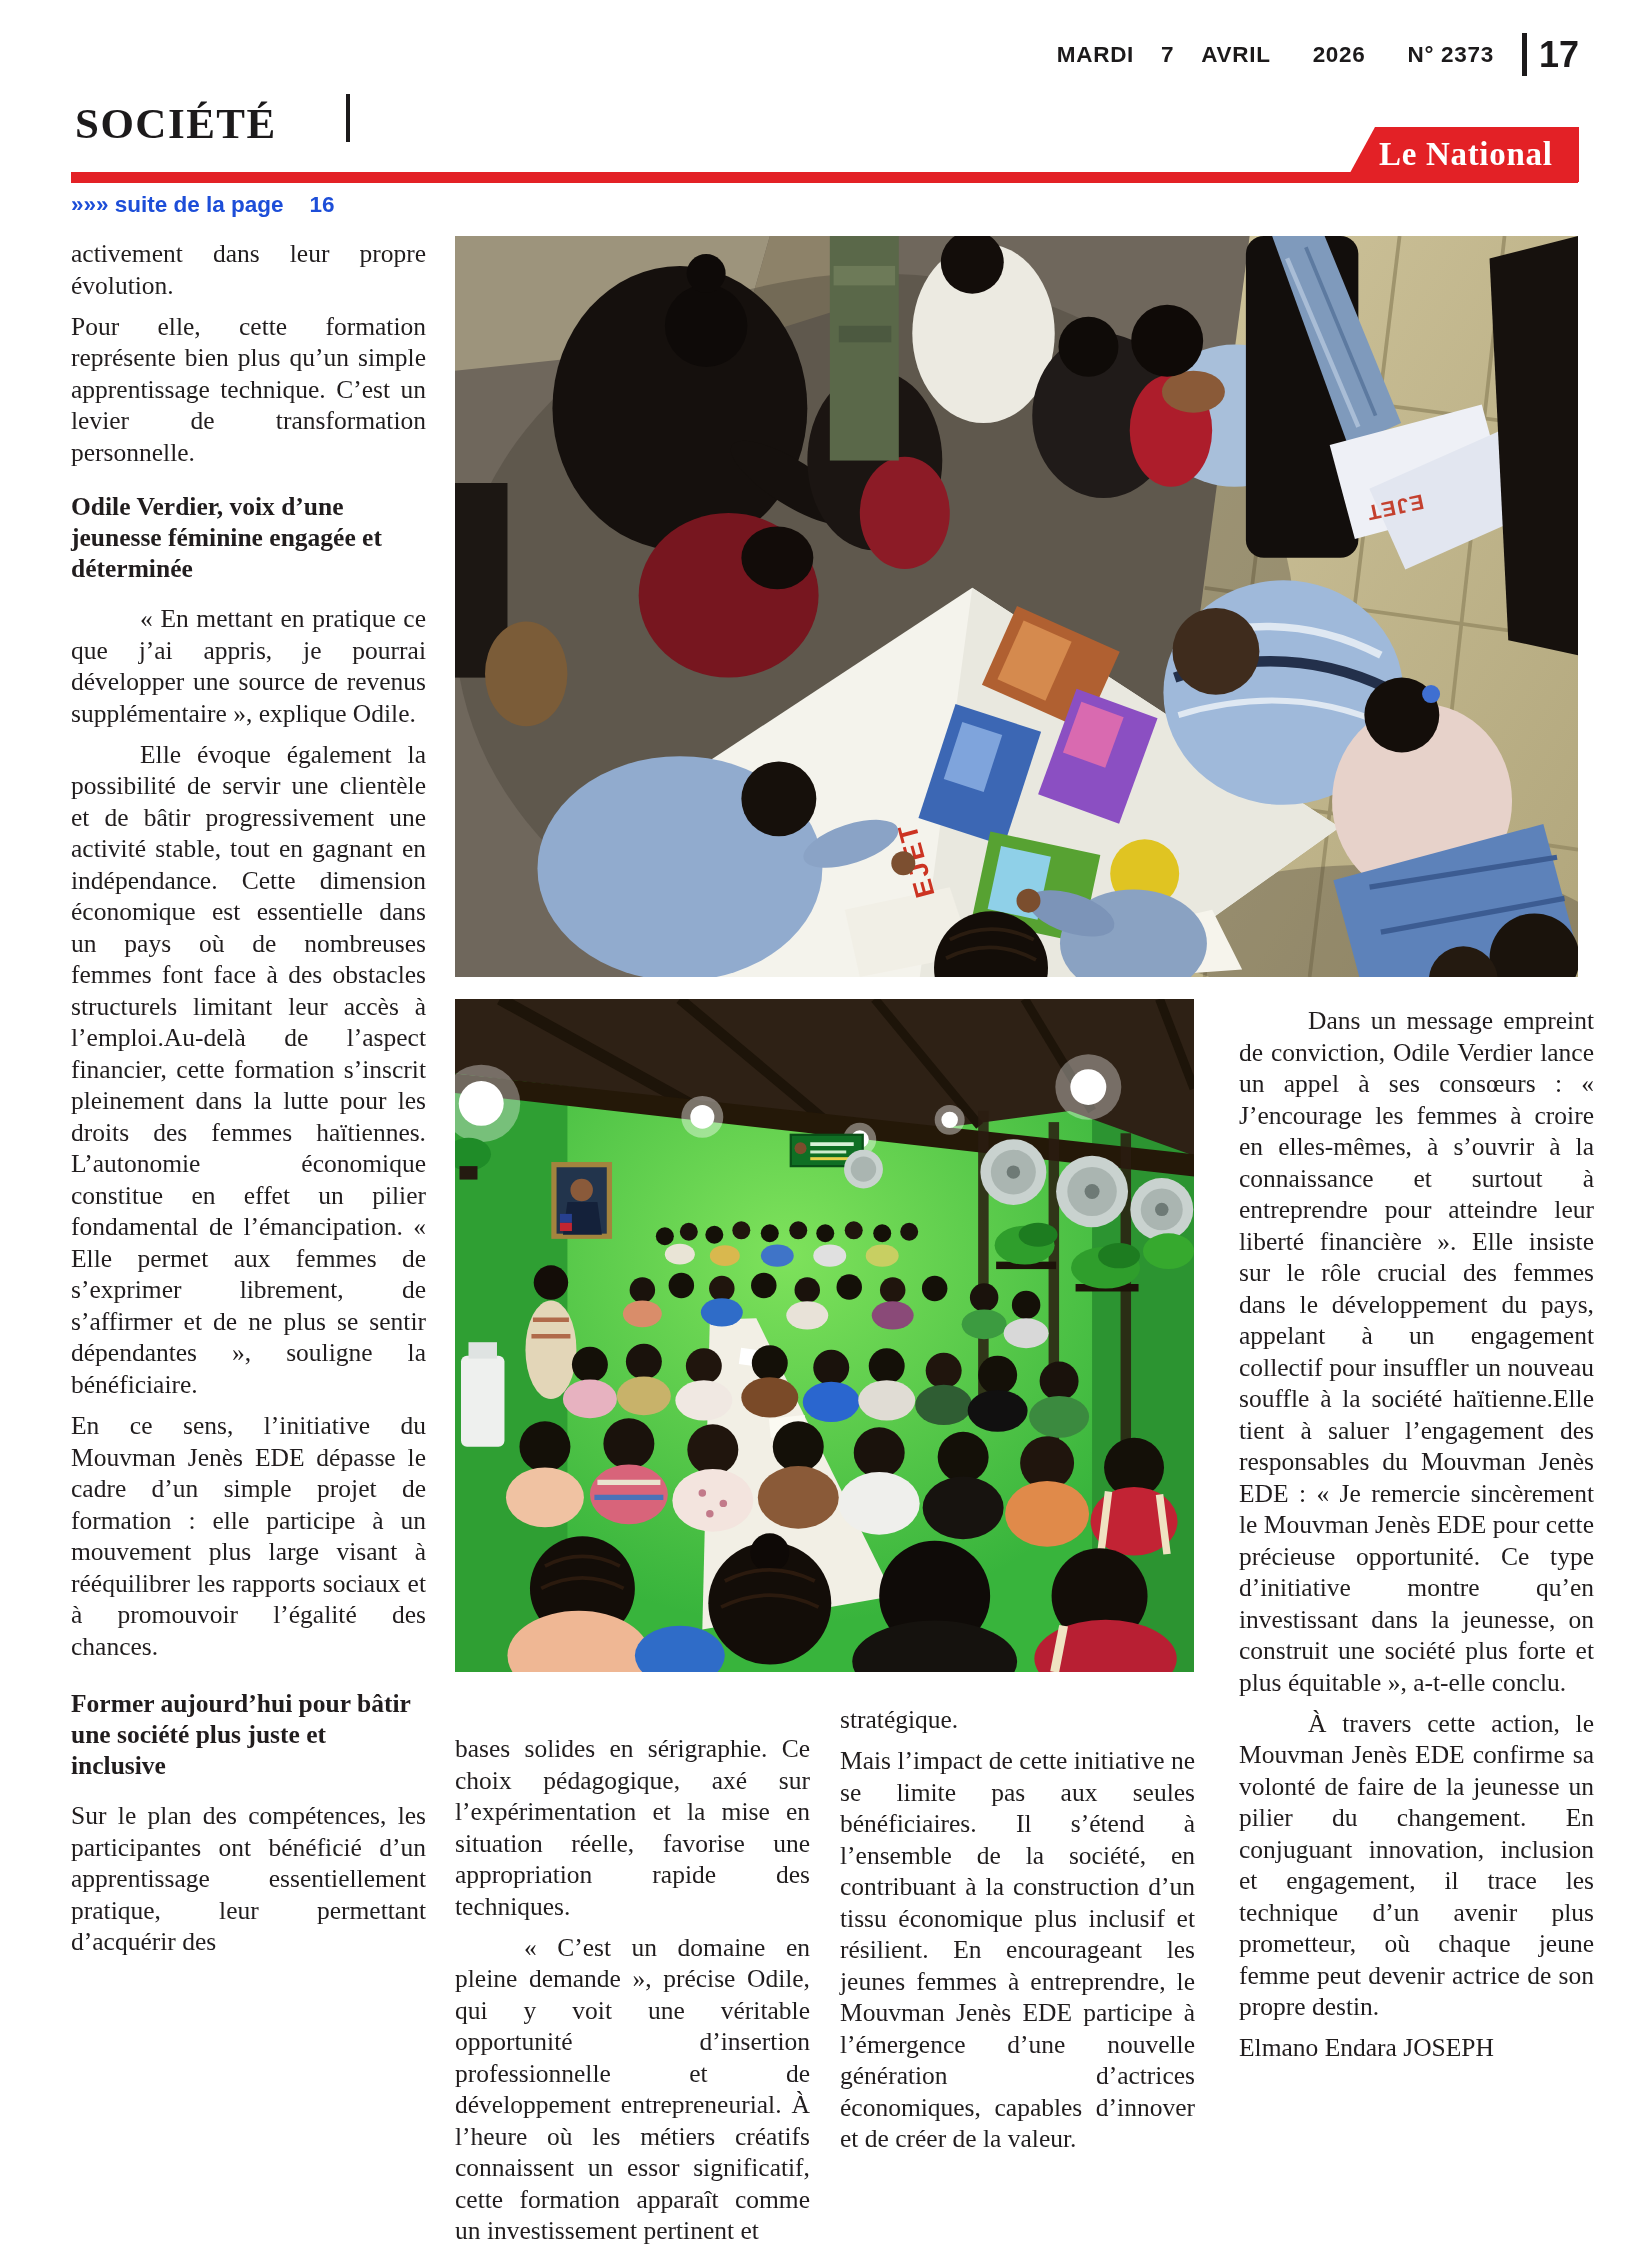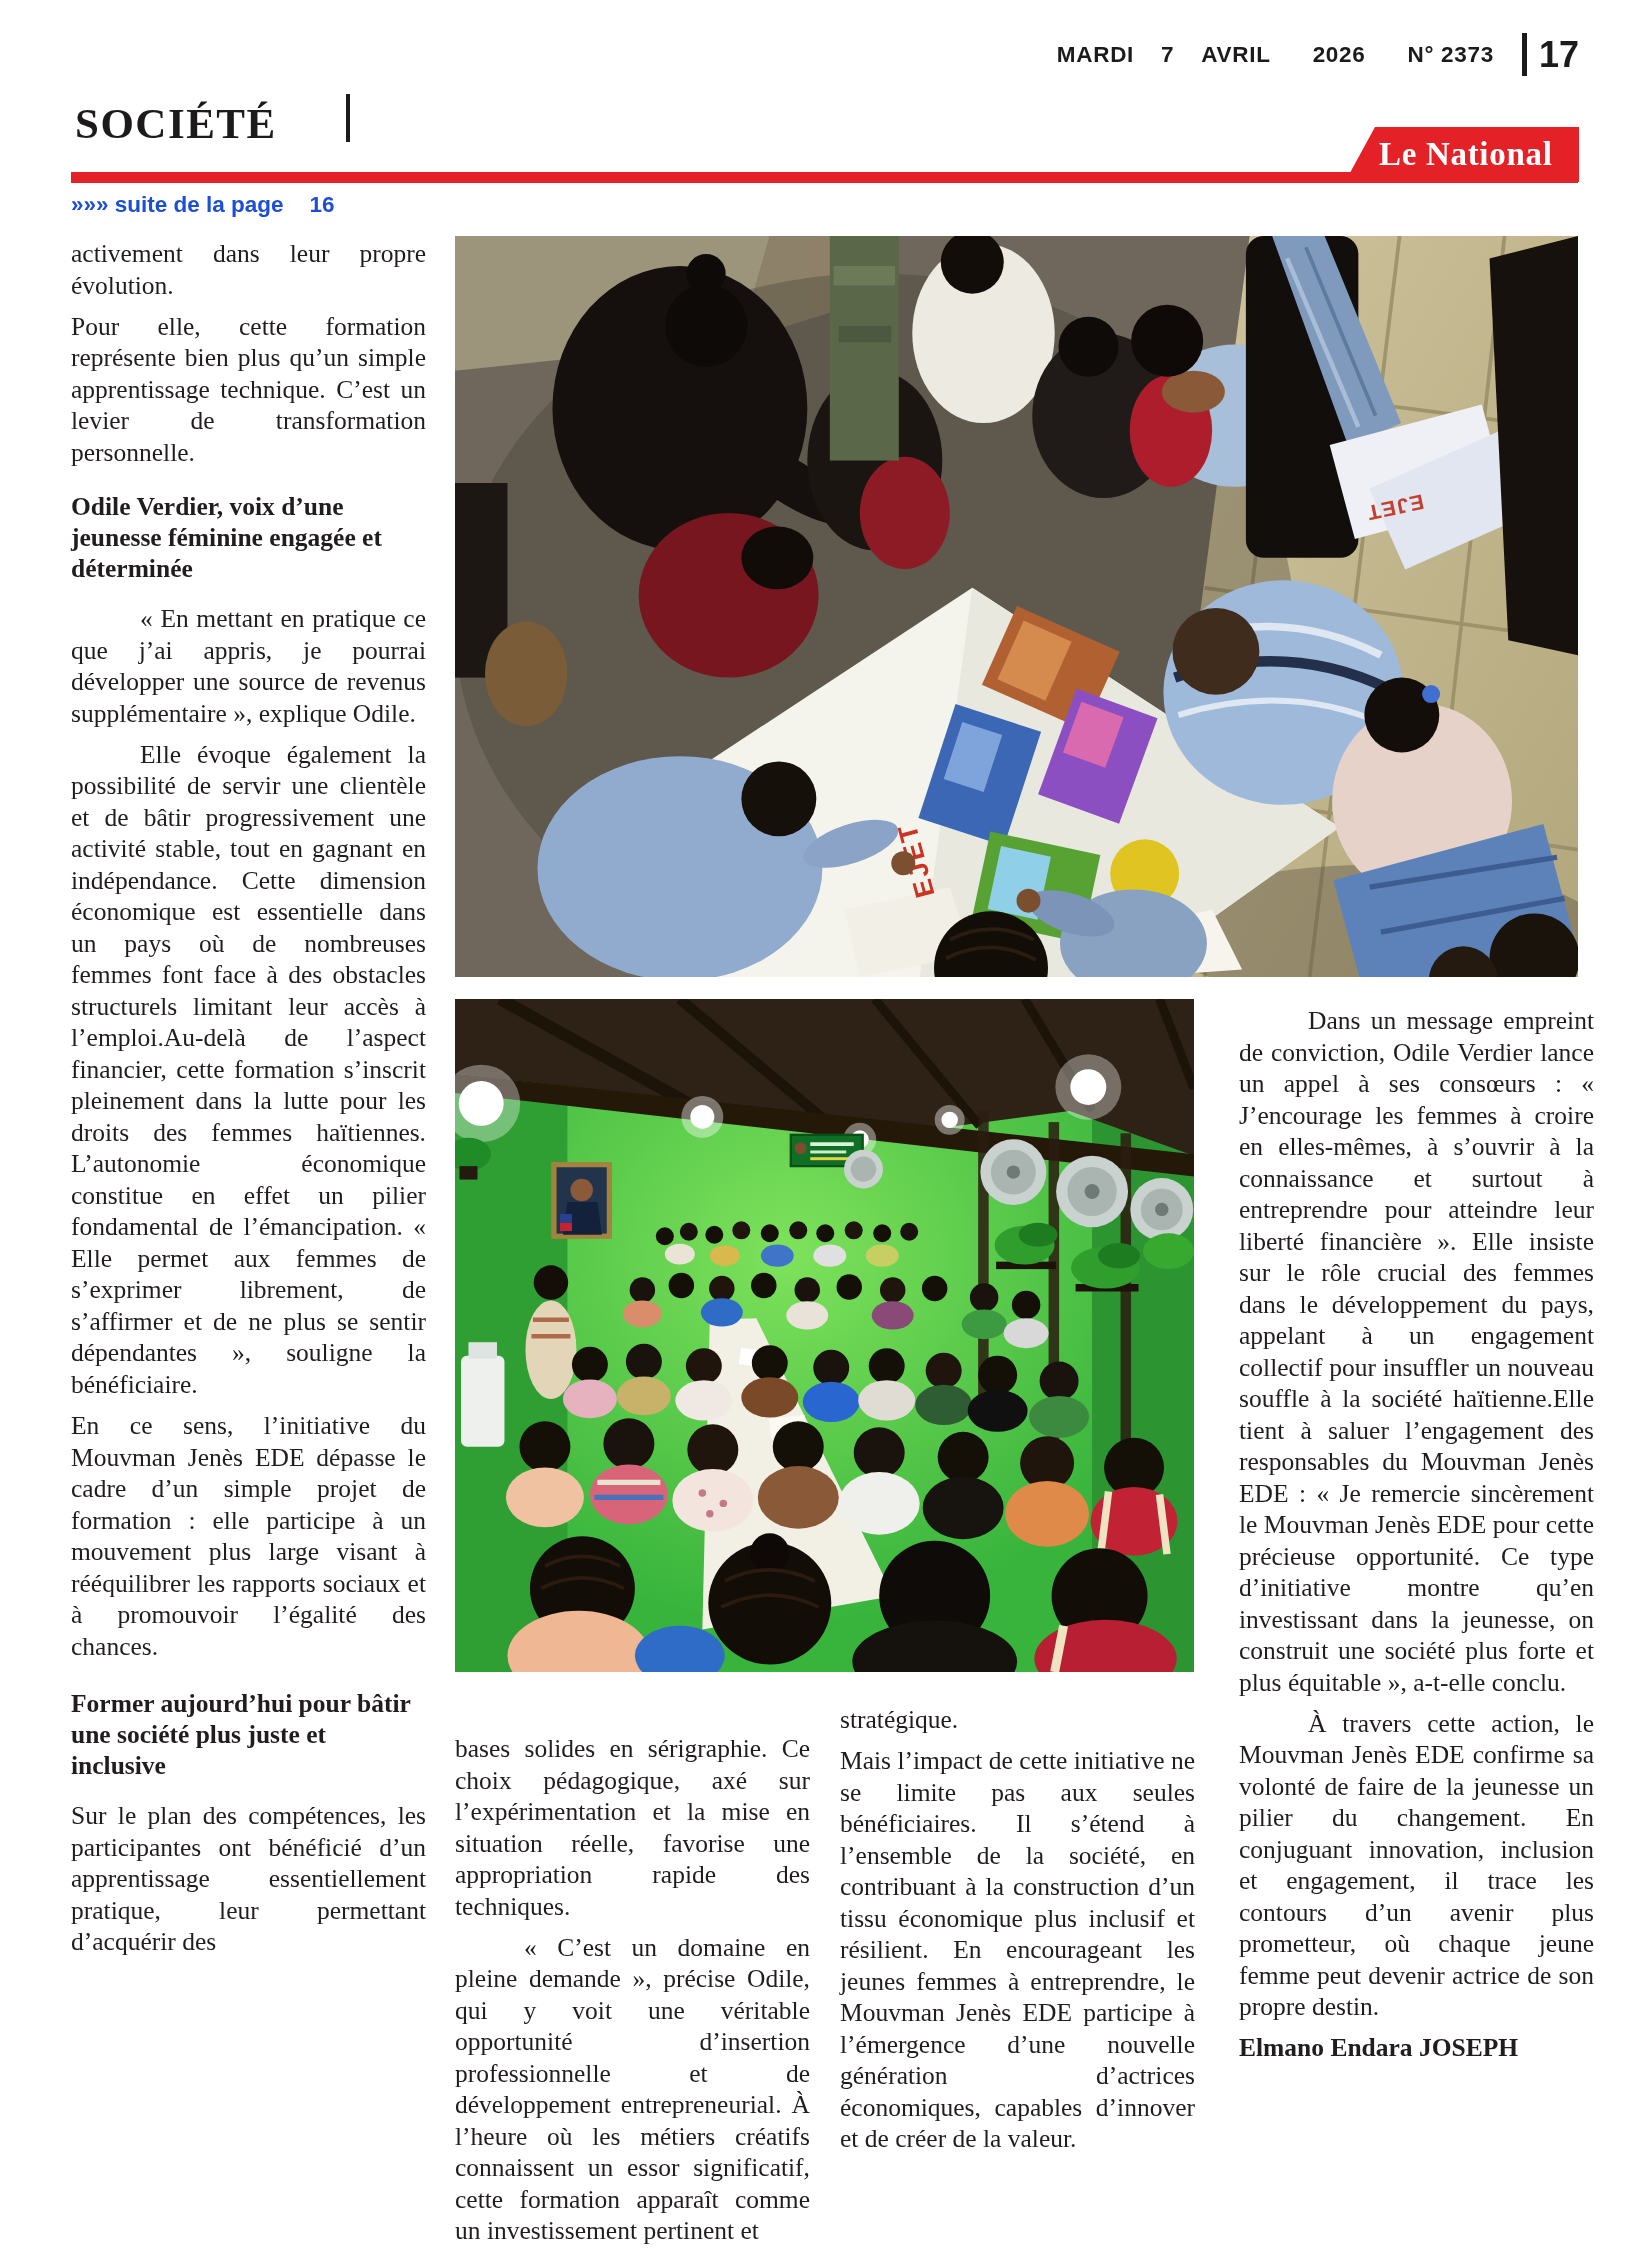--- a/index.html
+++ b/index.html
@@ -24,21 +24,21 @@
             letter-spacing:0.7px;padding-left:7.5px;box-sizing:border-box;}
   .continuation{position:absolute;left:71px;top:192px;color:#1d4ed8;
                 font-family:"Liberation Sans","DejaVu Sans",sans-serif;font-weight:700;font-size:22.5px;}
   .continuation .cont-page{margin-left:19.5px;}
   
   .col{position:absolute;font-size:25.5px;line-height:31.5px;}
   .col p{margin:0 0 9.7px 0;text-align:justify;}
   .col p.indent{text-indent:69px;}
   .subhead{font-size:25.5px;line-height:31px;font-weight:700;margin:25.5px 0 19.5px 0;}
   .subhead.firstish{margin-top:22.5px;}
-  .byline{font-weight:700;font-size:25.5px;margin-top:43px;}
+  .byline{font-weight:400;font-size:25.5px;margin-top:43px;}
   .col1{left:71px;top:238px;width:355px;}
   .col2{left:455px;top:1733px;width:355px;}
   .col3{left:840px;top:1704px;width:355px;}
   .col4{left:1224px;top:1005px;width:355px;margin-left:15px;}
   
   .photo{position:absolute;margin:0;padding:0;overflow:hidden;}
   .photo svg{display:block;width:100%;height:100%;}
   .photo1{left:455px;top:236px;width:1123px;height:741px;}
   .photo2{left:455px;top:999px;width:739px;height:673px;}
 </style>
@@ -352,21 +352,21 @@
         <circle cx="860" cy="800" r="64" fill="#130d08"></circle>
         <ellipse cx="868" cy="884" rx="95" ry="52" fill="#b81f33"></ellipse>
         <line x1="812" y1="840" x2="800" y2="902" stroke="#efe3c2" stroke-width="12"></line>
         <ellipse cx="300" cy="880" rx="60" ry="40" fill="#2f6cc8"></ellipse>
       </g>
     </svg>
   </figure>
 
   <section class="col col4">
     <p class="indent">Dans un message empreint de conviction, Odile Verdier lance un appel à ses consœurs : « J’encourage les femmes à croire en elles-mêmes, à s’ouvrir à la connaissance et surtout à entreprendre pour atteindre leur liberté financière ». Elle insiste sur le rôle crucial des femmes dans le développement du pays, appelant à un engagement collectif pour insuffler un nouveau souffle à la société haïtienne.Elle tient à saluer l’engagement des responsables du Mouvman Jenès EDE : « Je remercie sincèrement le Mouvman Jenès EDE pour cette précieuse opportunité. Ce type d’initiative montre qu’en investissant dans la jeunesse, on construit une société plus forte et plus équitable », a-t-elle conclu.</p>
-    <p class="indent">À travers cette action, le Mouvman Jenès EDE confirme sa volonté de faire de la jeunesse un pilier du changement. En conjuguant innovation, inclusion et engagement, il trace les contours d’un avenir plus prometteur, où chaque jeune femme peut devenir actrice de son propre destin.</p>
+    <p class="indent">À travers cette action, le Mouvman Jenès EDE confirme sa volonté de faire de la jeunesse un pilier du changement. En conjuguant innovation, inclusion et engagement, il trace les technique d’un avenir plus prometteur, où chaque jeune femme peut devenir actrice de son propre destin.</p>
     <p class="byline">Elmano Endara JOSEPH</p>
   </section>
 
   <section class="col col2">
     <p>bases solides en sérigraphie. Ce choix pédagogique, axé sur l’expérimentation et la mise en situation réelle, favorise une appropriation rapide des techniques.</p>
     <p class="indent">« C’est un domaine en pleine demande », précise Odile, qui y voit une véritable opportunité d’insertion professionnelle et de développement entrepreneurial. À l’heure où les métiers créatifs connaissent un essor significatif, cette formation apparaît comme un investissement pertinent et</p>
   </section>
 
   <section class="col col3">
     <p>stratégique.</p>

